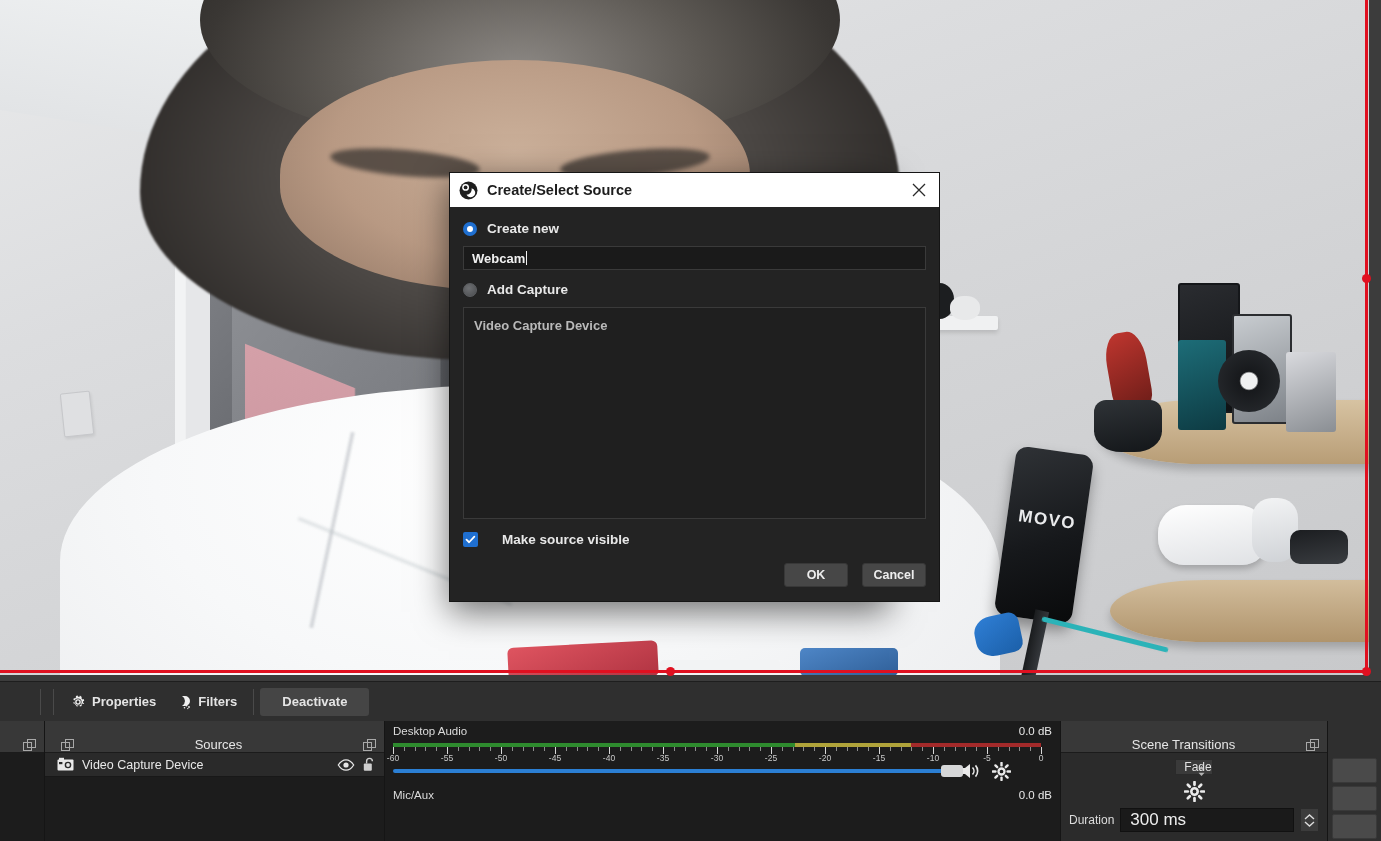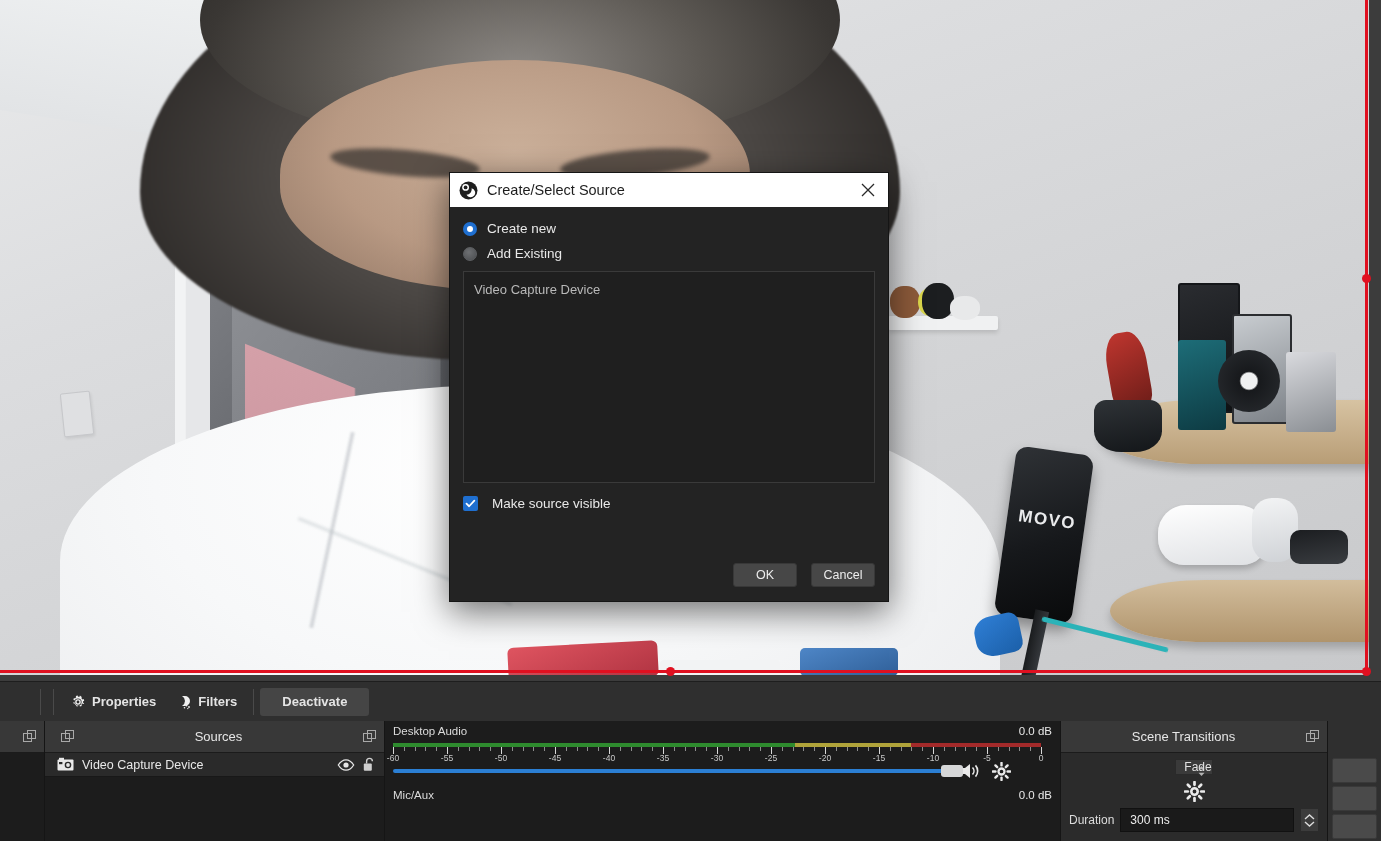--- a/index.html
+++ b/index.html
@@ -231,21 +231,21 @@
   .tb-ico { width: 16px; height: 16px; display: block; }
 
   
   .docks {
     position: absolute; left: 0; top: 721px; width: 1381px; height: 120px;
     display: flex;
   }
   .dock { background: #232323; display: flex; flex-direction: column; }
   .dock-title {
     height: 32px; background: #383838; border-bottom: 1px solid #1b1b1b;
-    display: flex; align-items: center; position: relative;
+    display: flex; align-items: flex-end; position: relative;
     color: #e6e6e6; font-size: 13px;
   }
   .dock-title span.t { flex: 1; text-align: center; }
   .dock-pop {
     width: 13px; height: 13px; margin-right: 8px; opacity: .75;
   }
   .dock-pop.left { margin-left: 16px; margin-right: 0; }
   .dock-body { flex: 1; background: #1c1c1c; overflow: hidden; position: relative; }
 
   .dock-scenes { width: 45px; border-right: 1px solid #151515; }
@@ -309,21 +309,21 @@
   }
   .combo-arrows {
     position: absolute; right: 6px; top: 2px; display: flex; flex-direction: column;
     align-items: center; justify-content: center; height: 18px; gap: 2px; opacity: .8;
   }
   .tr-gear { width: 21px; height: 21px; flex: none; }
   .tr-row2 { display: flex; align-items: center; gap: 6px; padding: 6px 8px 0 8px; }
   .tr-label { color: #dcdcdc; font-size: 12px; }
   .tr-dur {
     flex: 1; height: 24px; background: #1a1a1a; border: 1px solid #111;
-    display: flex; align-items: center; color: #ededed; font-size: 12px;
+    display: flex; align-items: center; color: #ededed; font-size: 17px;
     padding-left: 9px;
   }
   .spin {
     width: 19px; height: 24px; background: #3c3c3c; border: 1px solid #2b2b2b;
     display: flex; flex-direction: column; align-items: center; justify-content: center; gap: 1px;
   }
   .spin svg { display: block; }
 
   
   .ctl-btn {
@@ -332,23 +332,23 @@
   }
   .ctl-btn.first { margin-top: 5px; }
 
   
   .modal-shadow {
     position: absolute; left: 449px; top: 172px; width: 440px; height: 430px;
     box-shadow: 0 10px 32px rgba(0,0,0,.55);
     pointer-events: none;
   }
   .modal {
-    position: absolute; left: 449px; top: 172px; width: 440px; height: 430px;
+    position: absolute; left: 449px; top: 172px; width: 491px; height: 430px;
     background: #232323; border: 1px solid #151515;
-    display: flex; flex-direction: column;
+    display: flex; flex-direction: column; font-weight: bold;
   }
   .modal-titlebar {
     height: 34px; background: #ffffff; display: flex; align-items: center;
     padding: 0 0 0 9px; flex: none;
   }
   .obs-logo { width: 19px; height: 19px; flex: none; }
   .modal-title {
     flex: 1; margin-left: 9px; color: #1d1d1d; font-size: 14.5px;
   }
   .modal-close {
@@ -383,21 +383,21 @@
 
   .list-box {
     background: #1f1f1f; border: 1px solid #3a3a3a; height: 212px;
     padding: 7px 0 0 0; overflow: hidden;
   }
   .list-item {
     padding: 0 10px; height: 20px; display: flex; align-items: center;
     color: #b9b9b9; font-size: 13px;
   }
 
-  .check-row { display: flex; align-items: center; gap: 14px; margin-top: 13px; }
+  .check-row { display: flex; align-items: center; gap: 24px; margin-top: 13px; }
   .checkbox {
     width: 15px; height: 15px; background: #1f6fd0; border-radius: 2px;
     display: flex; align-items: center; justify-content: center; flex: none;
   }
   .check-label { color: #e8e8e8; font-size: 13.5px; }
 
   .modal-footer {
     display: flex; justify-content: flex-end; gap: 14px;
     padding: 14px 13px 14px 13px;
     margin-left: 12px;
@@ -774,24 +774,28 @@
       </span>
     </div>
 
     <div class="modal-body">
 
       <div class="radio-row">
         <span class="radio on"></span>
         <span class="radio-label">Create new</span>
       </div>
 
+      <div class="name-input">
+        <span>Webcam</span>
+          <span class="caret"></span>
+      </div>
 
       <div class="radio-row">
         <span class="radio off"></span>
-        <span class="radio-label">Add Existing</span>
+        <span class="radio-label">Add Capture</span>
       </div>
 
       <div class="list-box">
         <div class="list-item">Video Capture Device</div>
       </div>
 
       <div class="check-row">
         <span class="checkbox">
           <svg viewBox="0 0 12 12" width="11" height="11">
             <path d="M1.6 6.2 4.5 9 10.2 2.8" fill="none" stroke="#ffffff" stroke-width="1.9" stroke-linecap="round" stroke-linejoin="round"></path>

